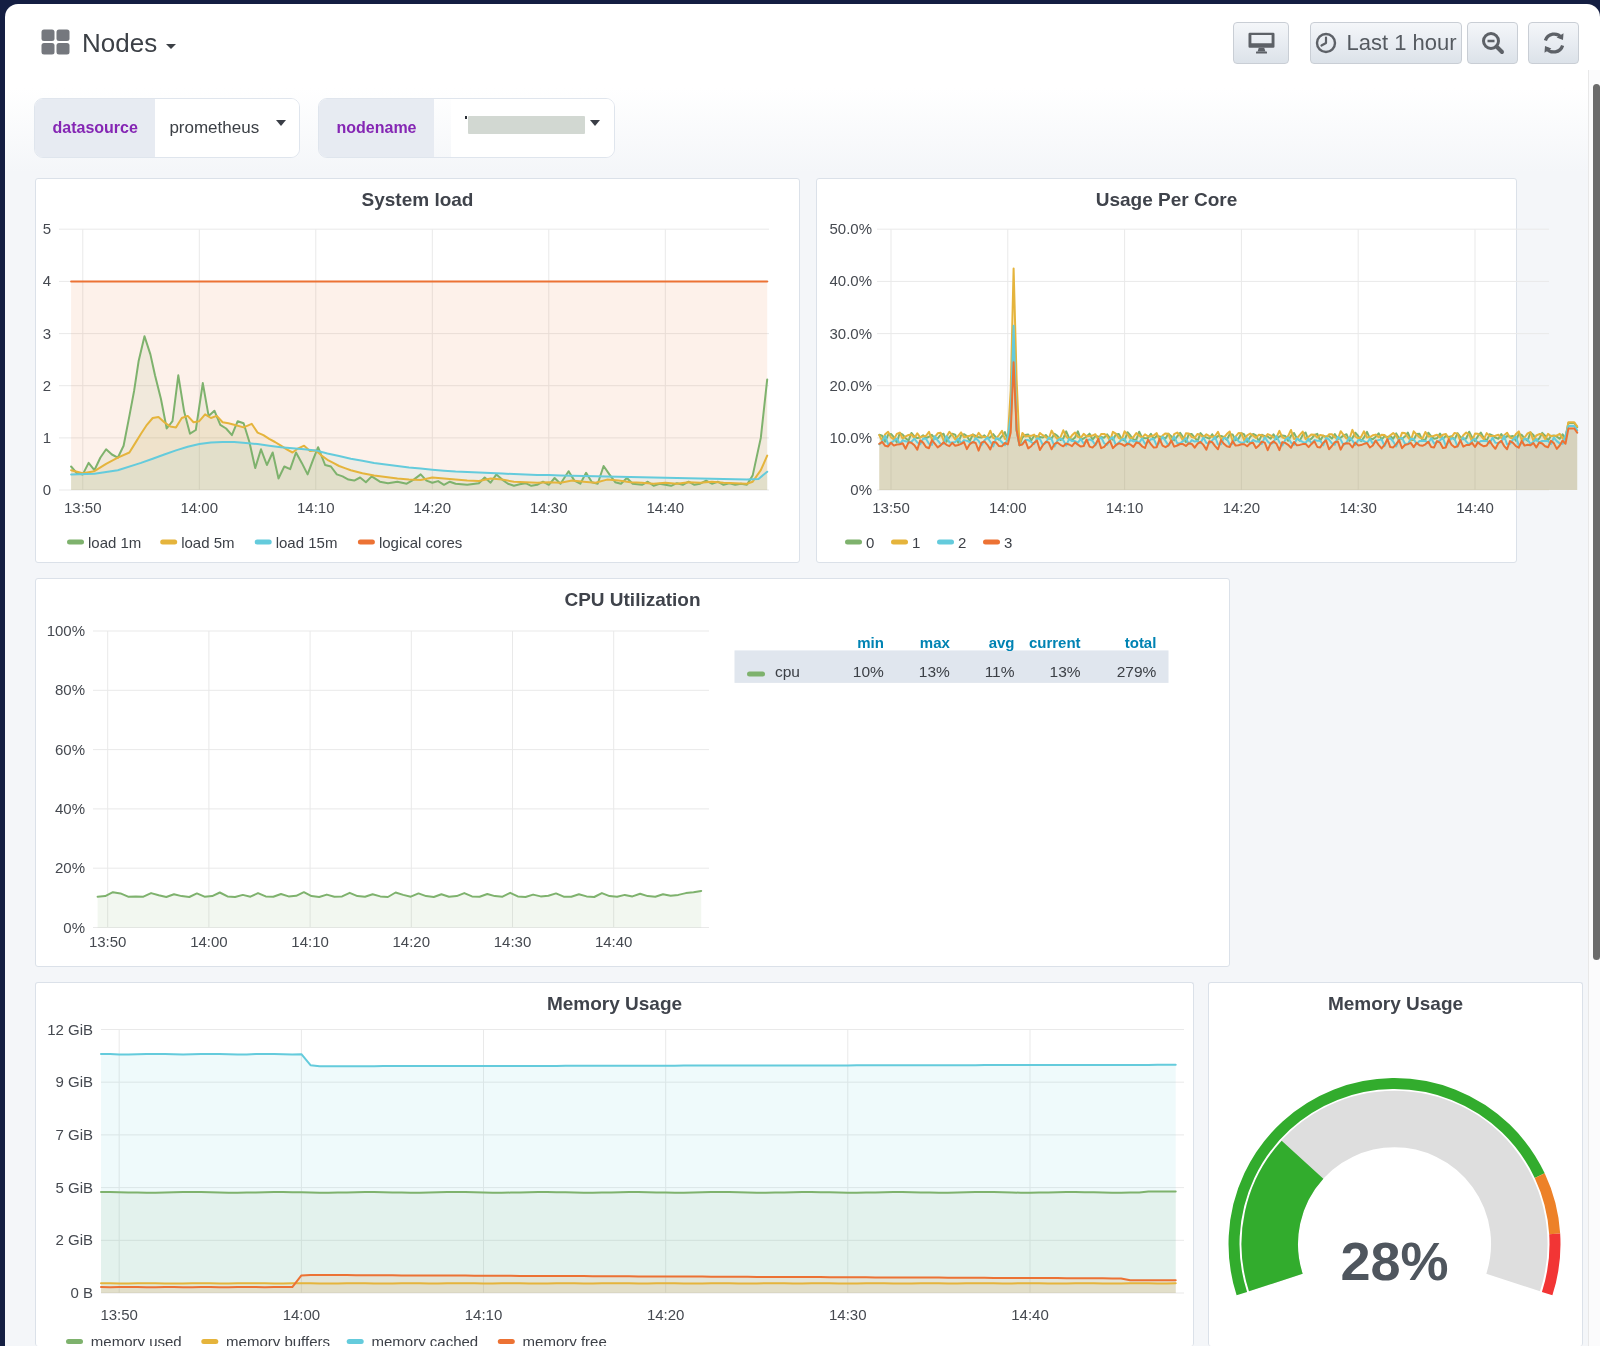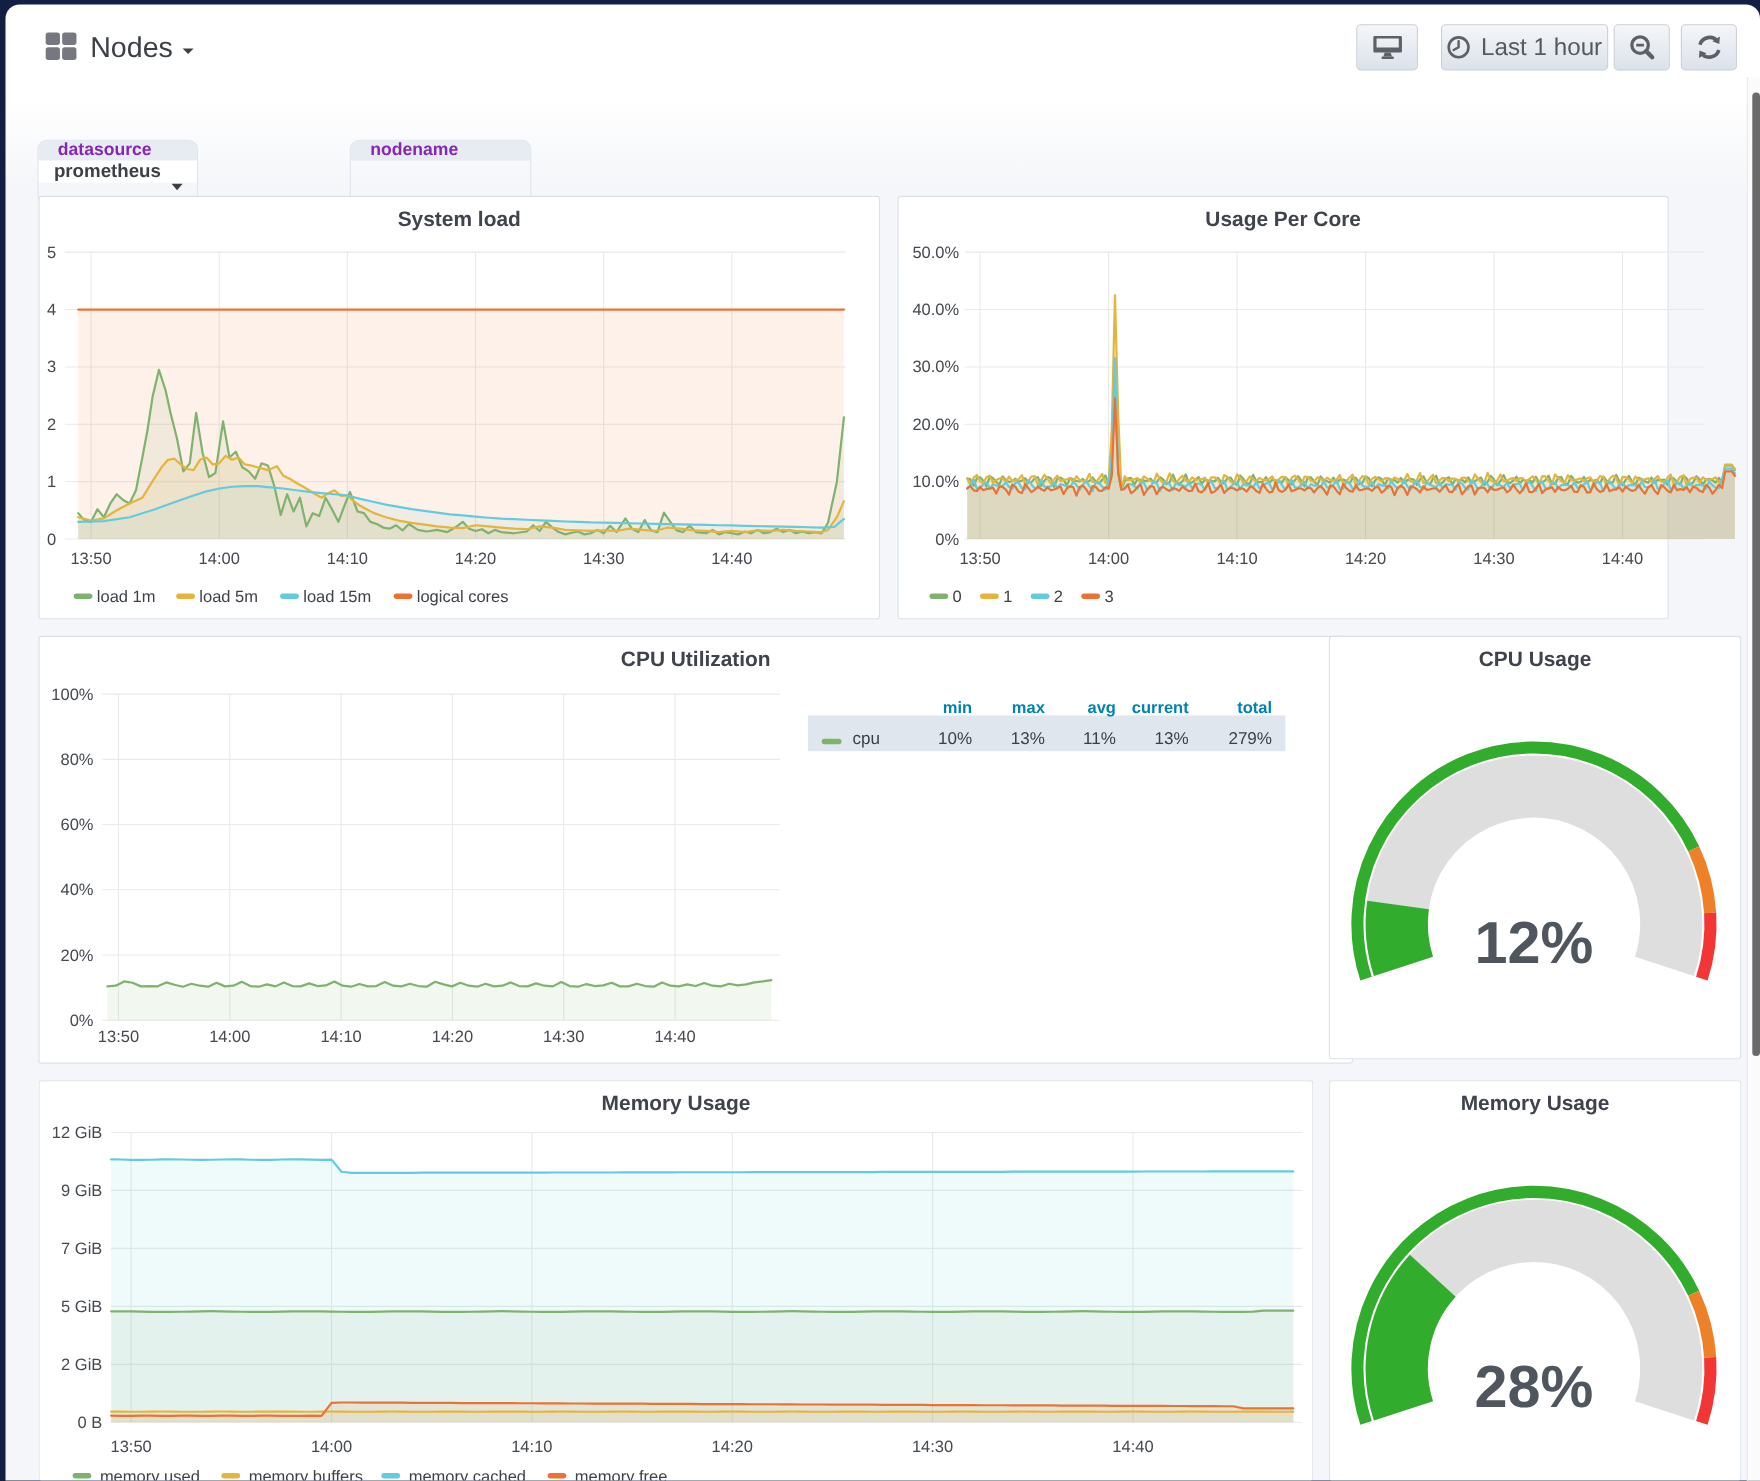--- a/index.html
+++ b/index.html
@@ -1,19 +1,19 @@
 <!DOCTYPE html>
 <html><head><meta charset="utf-8"><style>
 *{margin:0;padding:0;box-sizing:border-box;}
 html,body{width:1600px;height:1346px;overflow:hidden;background:#141e42;font-family:"Liberation Sans",sans-serif;}
 .card{position:absolute;left:5px;top:4px;width:1595px;height:1342px;border-radius:13px 13px 0 0;background:linear-gradient(180deg,#ffffff 0px,#ffffff 84px,#f4f6f9 168px,#f4f6f9 100%);overflow:hidden;}
 .panel{position:absolute;background:#fff;border:1px solid #dbe1e9;border-radius:3px;}
 .ptitle{position:absolute;width:100%;text-align:center;top:10px;font-size:19px;font-weight:bold;color:#3f434b;}
 .navbtn{position:absolute;top:18px;height:42px;border:1px solid #c9ced5;border-radius:4px;background:linear-gradient(180deg,#f4f6f9 0%,#e7ebf1 55%,#dce2e9 100%);display:flex;align-items:center;justify-content:center;color:#555a60;font-size:22px;}
-.fgroup{position:absolute;top:123px;height:60px;display:flex;border-radius:9px;overflow:hidden;border:1px solid #dfe5ed;flex-direction:column;}
+.fgroup{position:absolute;top:94px;height:60px;display:flex;border-radius:9px;overflow:hidden;border:1px solid #dfe5ed;}
 .flabel{background:#e7ebf2;color:#8526b4;font-size:16px;font-weight:bold;display:flex;align-items:center;padding:0 17.5px;}
 .fvalue{background:#fff;color:#3c4046;font-size:17px;display:flex;align-items:center;position:relative;}
 .caret{width:0;height:0;border-left:5.5px solid transparent;border-right:5.5px solid transparent;border-top:6.5px solid #3a3e46;display:inline-block;}
 </style></head>
 <body>
 <div class="card">
 
   <div style="position:absolute;left:36px;top:25px;"><svg width="29" height="26" viewBox="0 0 29 26">
         <g fill="#75787e">
           <rect x="0.5" y="0.5" width="13" height="11.5" rx="2.5"></rect>
@@ -56,21 +56,21 @@
         </g>
         <g fill="#5d6167">
           <path d="M22.5 3.2 L22.0 10.0 L15.6 7.5 Z"></path>
           <path d="M3.5 22.8 L4.0 16.0 L10.4 18.5 Z"></path>
         </g>
       </svg>
     </div>
 
   <div class="fgroup" style="left:29px;">
     <div class="flabel">datasource</div>
-    <div class="fvalue" style="width:144px;padding-left:14px;font-weight:bold;">prometheus<span class="caret" style="position:absolute;right:13px;top:21px;"></span></div>
+    <div class="fvalue" style="width:144px;padding-left:14px;">prometheus<span class="caret" style="position:absolute;right:13px;top:21px;"></span></div>
   </div>
   <div class="fgroup" style="left:313px;gap:17px;">
     <div class="flabel">nodename</div>
     <div class="fvalue" style="width:163px;">
       <div style="position:absolute;left:14px;top:17px;width:2px;height:3px;background:#2a2e36;"></div>
       <div style="position:absolute;left:17px;top:17px;width:117px;height:18px;background:#d2d8d2;border-radius:1px;"></div>
       <span class="caret" style="position:absolute;right:14px;top:21px;"></span>
     </div>
   </div>
 
@@ -198,30 +198,20 @@
         <text x="1120.4" y="69" text-anchor="end" font-size="15" font-weight="bold" fill="#0083b3">total</text>
         <text x="847.8" y="97.5" text-anchor="end" font-size="15.5" fill="#3c4046">10%</text>
         <text x="913.9" y="97.5" text-anchor="end" font-size="15.5" fill="#3c4046">13%</text>
         <text x="978.5" y="97.5" text-anchor="end" font-size="15.5" fill="#3c4046">11%</text>
         <text x="1044.6" y="97.5" text-anchor="end" font-size="15.5" fill="#3c4046">13%</text>
         <text x="1120.4" y="97.5" text-anchor="end" font-size="15.5" fill="#3c4046">279%</text>
         <rect x="711" y="92.5" rx="2.5" width="18" height="5" fill="#7eb26d"></rect>
         <text x="739" y="97.5" font-size="15.5" fill="#3c4046">cpu</text>
       </svg>
   </div>
-  <div class="panel" style="left:1203px;top:574px;width:375px;height:385px;">
-    <div class="ptitle">CPU Usage</div><svg width="375" height="385" viewBox="0 0 375 385" font-family="Liberation Sans, sans-serif">
-        <path d="M 32.86 310.60 A 160.5 160.5 0 0 1 330.72 192.66" stroke="#32ac2d" stroke-width="11" fill="none"></path>
-        <path d="M 330.72 192.66 A 160.5 160.5 0 0 1 345.68 250.92" stroke="#ed8128" stroke-width="11" fill="none"></path>
-        <path d="M 345.68 250.92 A 160.5 160.5 0 0 1 338.14 310.60" stroke="#f23535" stroke-width="11" fill="none"></path>
-        <path d="M 66.86 299.55 A 124.8 124.8 0 1 1 304.14 299.55" stroke="#dedede" stroke-width="56.5" fill="none"></path>
-        <path d="M 66.86 299.55 A 124.8 124.8 0 0 1 61.94 243.81" stroke="#32ac2d" stroke-width="56.5" fill="none"></path>
-        <text x="185.5" y="296.5" text-anchor="middle" font-size="54" font-weight="bold" fill="#4f565e">12%</text>
-      </svg>
-  </div>
   <div class="panel" style="left:30px;top:978px;width:1159px;height:364px;border-bottom:none;">
     <div class="ptitle">Memory Usage</div><svg width="1159" height="389" viewBox="0 0 1159 389" font-family="Liberation Sans, sans-serif">
         <line x1="65" y1="310.0" x2="1148" y2="310.0" stroke="#e9e9e9" stroke-width="1"></line>
         <line x1="65" y1="257.3" x2="1148" y2="257.3" stroke="#e9e9e9" stroke-width="1"></line>
         <line x1="65" y1="204.6" x2="1148" y2="204.6" stroke="#e9e9e9" stroke-width="1"></line>
         <line x1="65" y1="151.9" x2="1148" y2="151.9" stroke="#e9e9e9" stroke-width="1"></line>
         <line x1="65" y1="99.2" x2="1148" y2="99.2" stroke="#e9e9e9" stroke-width="1"></line>
         <line x1="65" y1="46.5" x2="1148" y2="46.5" stroke="#e9e9e9" stroke-width="1"></line>
         <line x1="83.2" y1="46.5" x2="83.2" y2="310" stroke="#e9e9e9" stroke-width="1"></line>
         <line x1="265.4" y1="46.5" x2="265.4" y2="310" stroke="#e9e9e9" stroke-width="1"></line>

